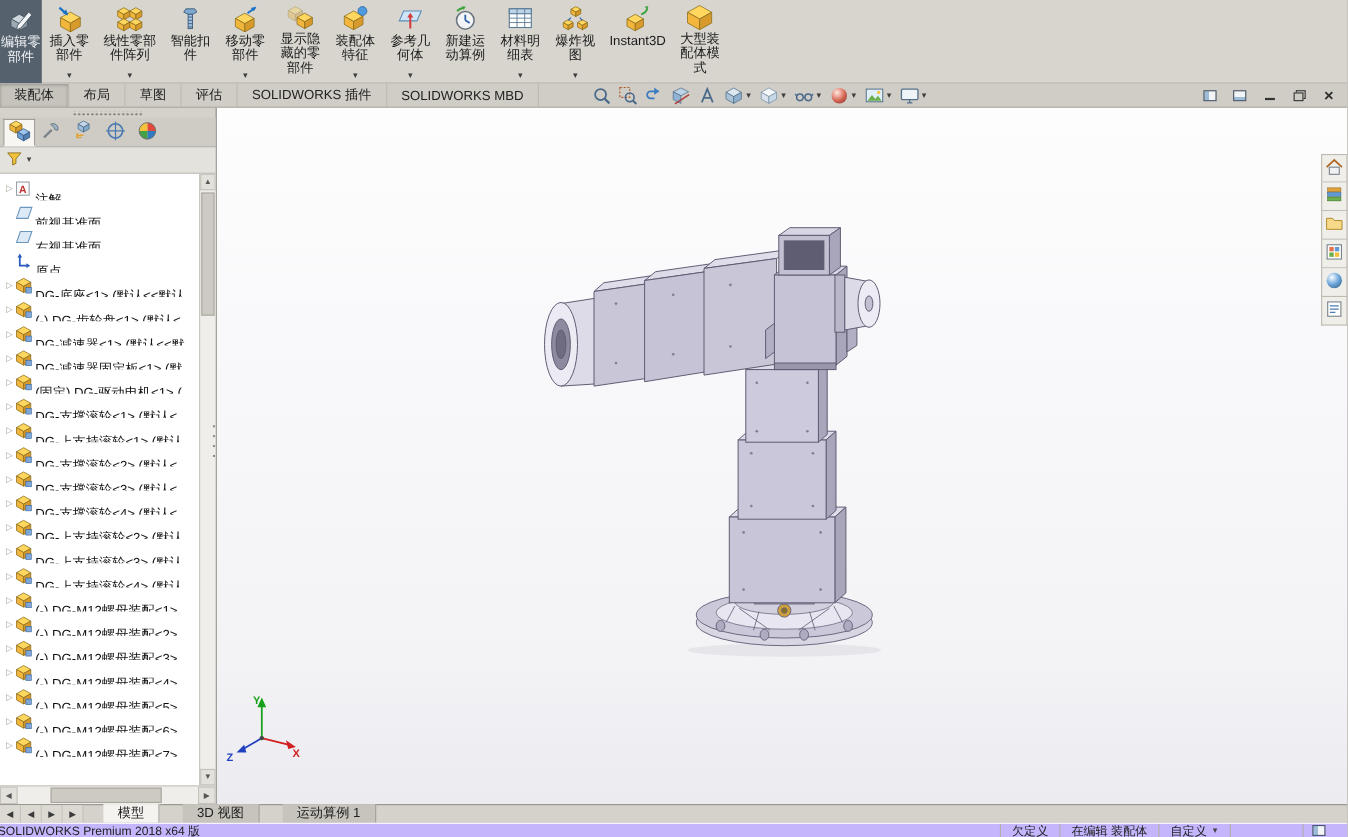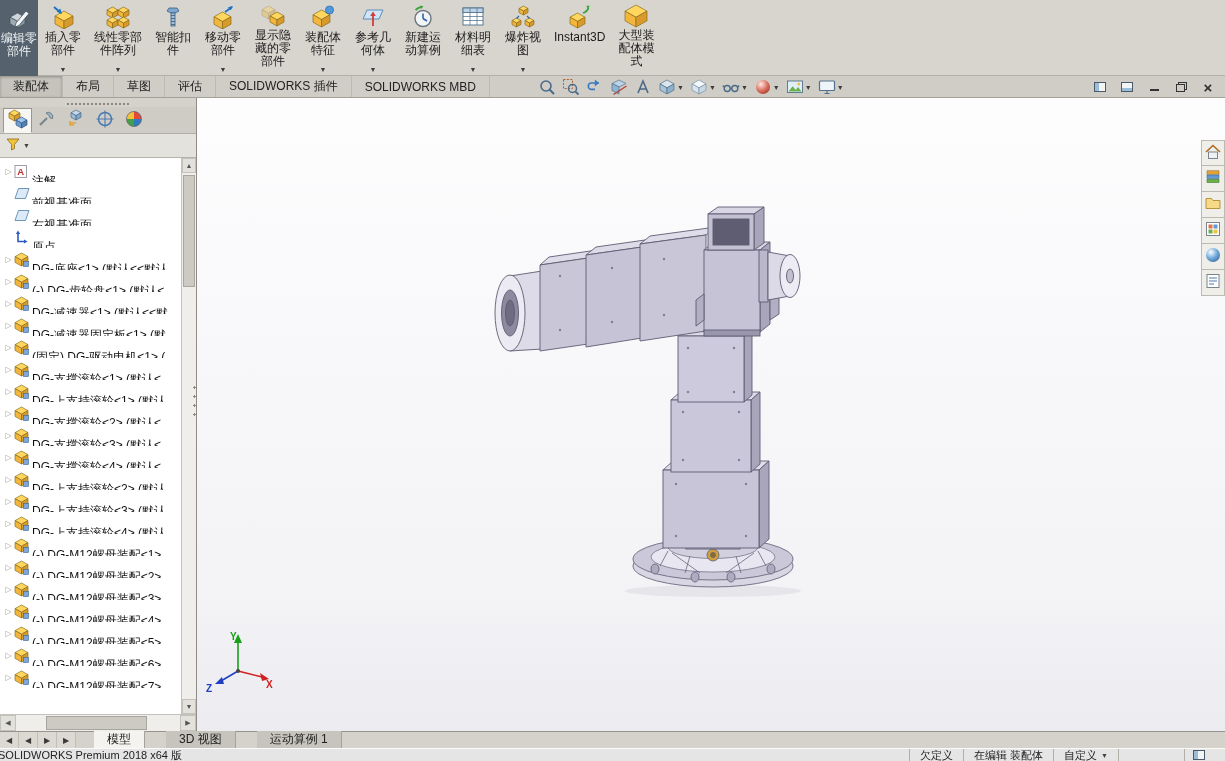--- a/index.html
+++ b/index.html
@@ -70,21 +70,21 @@
   #splitter{position:absolute;left:191px;top:383px;width:7px;height:34px;background:radial-gradient(circle,#8a877f 1.2px,transparent 1.4px);background-size:7px 9px;}
 
   
   #bottom-tabs{position:absolute;left:0;top:731px;width:100%;height:17px;background:#d5d2cc;border-top:1px solid #96938c;display:flex;align-items:stretch;}
   .tscroll{width:19px;display:flex;align-items:center;justify-content:center;font-size:8px;color:#3a3a3a;border-right:1px solid #c2bfb8;background:#dcd9d3;}
   #bottom-tab-list{display:flex;align-items:flex-end;margin-left:18px;gap:21px;}
   .btab{padding:0 13px;display:flex;align-items:center;font-size:12px;border-right:1px solid #a5a29b;background:#c7c4bd;color:#222;white-space:nowrap;}
   .btab.active{background:#f4f3ef;}
 
   
-  #statusbar{position:absolute;left:0;top:748px;width:100%;height:13px;background:#e5e5e5;border-top:1px solid #fbfaf8;font-size:11px;display:flex;align-items:center;color:#222;}
+  #statusbar{position:absolute;left:0;top:748px;width:100%;height:13px;background:#c4b5fd;border-top:1px solid #fbfaf8;font-size:11px;display:flex;align-items:center;color:#222;}
   #status-left{padding-left:1px;margin-left:-3px;white-space:nowrap;}
   #status-right{margin-left:auto;display:flex;align-items:center;height:100%;}
   .sitem{padding:0 10px;border-left:1px solid #b2afa8;height:100%;display:flex;align-items:center;white-space:nowrap;gap:4px;}
   .scaret{font-size:7px;color:#444;}
   .spacer{width:66px;height:100%;border-left:1px solid #b2afa8;}
   .sicon{padding:0 8px;margin-right:12px;}
 </style>
 </head>
 <body>
 

